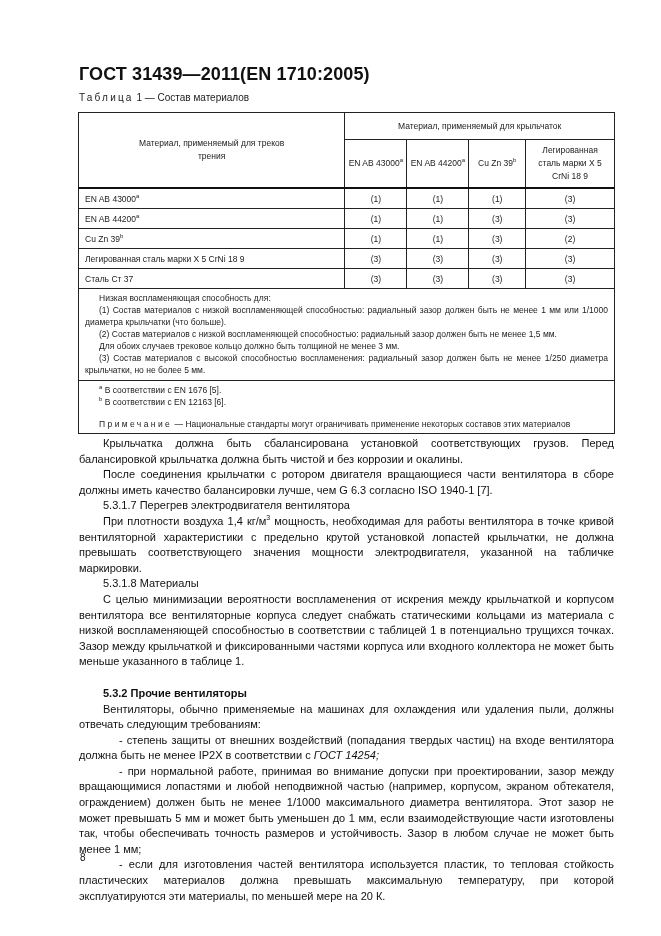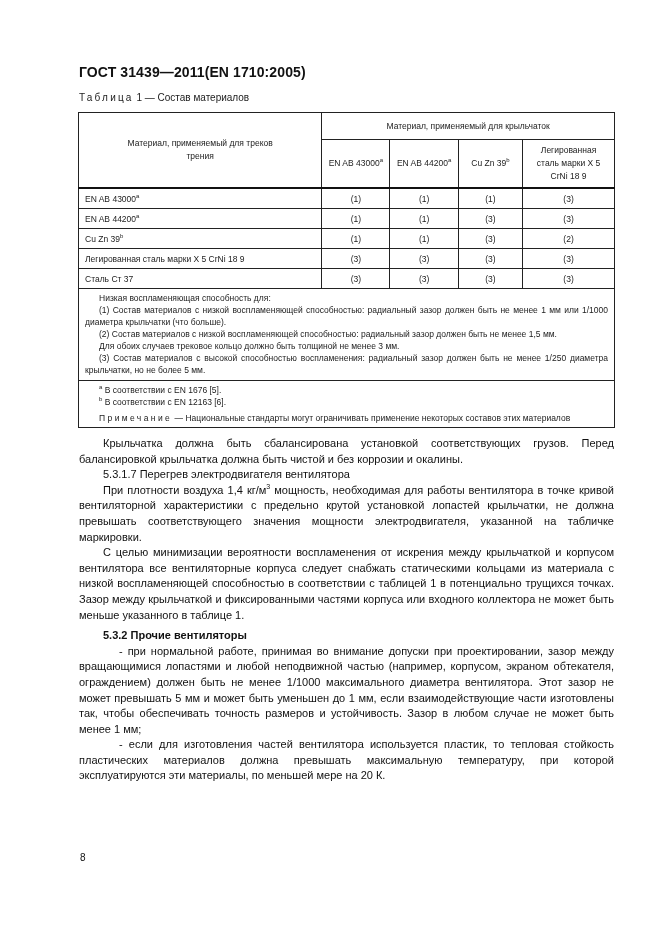--- a/index.html
+++ b/index.html
@@ -1,61 +1,61 @@
 <!DOCTYPE html>
 <html><head>
 <meta charset="utf-8">
 <style>
   html, body { margin: 0; padding: 0; background: #ffffff; }
   body { width: 661px; height: 936px; position: relative; overflow: hidden; color: #111; font-family: "Liberation Sans", sans-serif; }
-  .page-header { position: absolute; left: 79px; top: 64px; font-size: 14px; font-weight: bold; letter-spacing: 0.1px; }
+  .page-header { position: absolute; left: 79px; top: 64px; font-size: 18px; font-weight: bold; letter-spacing: 0.1px; }
   .table-caption { position: absolute; left: 79px; top: 92px; font-size: 10px; color: #222; }
   .table-caption .spaced { letter-spacing: 2.2px; }
   table.materials { position: absolute; left: 78px; top: 112px; width: 537px; border-collapse: collapse; font-size: 8.5px; color: #222; }
   table.materials td, table.materials th { border: 1px solid #222; font-weight: normal; padding: 0; }
   table.materials th { vertical-align: middle; line-height: 13px; margin-left: 33px; }
   .h-top { height: 26px; }
   .h-sub { height: 38px; }
   .col0 { width: 207px; }
   .colv { width: 82px; }
   tr.thick-bottom th { border-bottom: 2.5px solid #111; }
   tbody.rows td { height: 19px; vertical-align: middle; }
   td.rowlabel { text-align: left; padding-left: 6px !important; }
   td.val { text-align: center; }
   sup { font-size: 6px; vertical-align: super; line-height: 0; }
   td.notes { text-align: justify; padding: 3px 6px 4px 6px !important; line-height: 12px; font-size: 8.5px; }
   td.notes p { margin: 0; }
   td.notes p.ind { text-indent: 14px; }
   td.foot { padding: 3px 6px 3px 6px !important; line-height: 12px; font-size: 8.5px; }
   td.foot p { margin: 0; }
   td.foot p.fn { padding-left: 14px; }
-  td.foot p.note { text-indent: 14px; margin-top: 4px; text-align: justify; }
+  td.foot p.note { text-indent: 14px; margin-top: 10px; text-align: justify; }
   .spaced-note { letter-spacing: 2.4px; }
   .body-text { position: absolute; left: 79px; top: 436px; width: 535px; font-size: 11px; line-height: 15.6px; color: #111; }
   .body-text p { margin: 0; text-align: justify; }
   .body-text p.ind { text-indent: 24px; }
   .body-text p.head { padding-left: 24px; }
-  .body-text p.bold-head { padding-left: 24px; font-weight: bold; margin-top: 5px; }
+  .body-text p.bold-head { padding-left: 24px; font-weight: bold; margin-top: 16px; }
   .body-text p.dash { text-indent: 40px; }
   .body-text i { font-style: italic; }
   .page-number { position: absolute; left: 80px; top: 852px; font-size: 10px; }
 </style>
 </head>
 <body>
 
 <div class="page-header">ГОСТ  31439—2011(EN 1710:2005)</div>
 
 <div class="table-caption">
   <span class="spaced">Таблица</span><span> 1 — Состав материалов</span>
 </div>
 
 <table class="materials">
   <thead>
     <tr>
-      <th class="col0" rowspan="2" style="border-bottom:2.5px solid #111; padding:0 38px;">
+      <th class="col0" rowspan="2" style="border-bottom:2.5px solid #111; padding:0 58px;">
         <span>Материал, применяемый для треков трения</span>
       </th>
       <th class="h-top" colspan="4">
         <span>Материал, применяемый для крыльчаток</span>
       </th>
     </tr>
     <tr class="thick-bottom">
       <th class="colv h-sub"><span>EN AB 43000</span><sup>a</sup></th>
       <th class="colv h-sub"><span>EN AB 44200</span><sup>a</sup></th>
       <th class="colv h-sub"><span>Cu Zn 39</span><sup>b</sup></th>
@@ -112,21 +112,25 @@
         <p class="fn"><sup>a</sup>&nbsp;<span>В соответствии с EN 1676 [5].</span></p>
         <p class="fn"><sup>b</sup>&nbsp;<span>В соответствии с EN 12163 [6].</span></p>
         <p class="note"><span class="spaced-note">Примечание</span><span> — Национальные стандарты могут ограничивать применение некоторых составов этих материалов</span></p>
       </td>
     </tr>
   </tbody>
 </table>
 
 <div class="body-text">
   <p class="ind">Крыльчатка должна быть сбалансирована установкой соответствующих грузов. Перед балансировкой крыльчатка должна быть чистой и без коррозии и окалины.</p>
+  <p class="ind">После соединения крыльчатки с ротором двигателя вращающиеся части вентилятора в сборе должны иметь качество балансировки лучше, чем G 6.3 согласно ISO 1940-1 [7].</p>
   <p class="head">5.3.1.7  Перегрев электродвигателя вентилятора</p>
   <p class="ind"><span>При плотности воздуха 1,4 кг/м</span><sup style="font-size:7px">3</sup><span> мощность, необходимая для работы вентилятора в точке кривой вентиляторной характеристики с предельно крутой установкой лопастей крыльчатки, не должна превышать соответствующего значения мощности электродвигателя, указанной на табличке маркировки.</span></p>
+  <p class="head">5.3.1.8  Материалы</p>
   <p class="ind">С целью минимизации вероятности воспламенения от искрения между крыльчаткой и корпусом вентилятора все вентиляторные корпуса следует снабжать статическими кольцами из материала с низкой воспламеняющей способностью в соответствии с таблицей 1 в потенциально трущихся точках. Зазор между крыльчаткой и фиксированными частями корпуса или входного коллектора не может быть меньше указанного в таблице 1.</p>
   <p class="bold-head">5.3.2  Прочие вентиляторы</p>
+  <p class="ind">Вентиляторы, обычно применяемые на машинах для охлаждения или удаления пыли, должны отвечать следующим требованиям:</p>
+  <p class="dash"><span>- степень  защиты  от внешних воздействий (попадания твердых частиц) на входе вентилятора должна быть не менее IP2X в соответствии с </span><i>ГОСТ 14254;</i></p>
   <p class="dash">- при нормальной работе, принимая во внимание допуски при проектировании, зазор между вращающимися лопастями и любой неподвижной частью (например, корпусом, экраном обтекателя, ограждением) должен быть не менее 1/1000 максимального диаметра вентилятора. Этот зазор не может превышать 5 мм и может быть уменьшен до 1 мм, если взаимодействующие части изготовлены так, чтобы обеспечивать точность размеров и устойчивость. Зазор в любом случае не может быть менее 1 мм;</p>
   <p class="dash">- если для изготовления частей вентилятора используется пластик, то тепловая стойкость пластических материалов должна превышать максимальную температуру, при которой эксплуатируются эти материалы, по меньшей мере на 20 К.</p>
 </div>
 
 <div class="page-number">8</div>
 
 </body></html>

